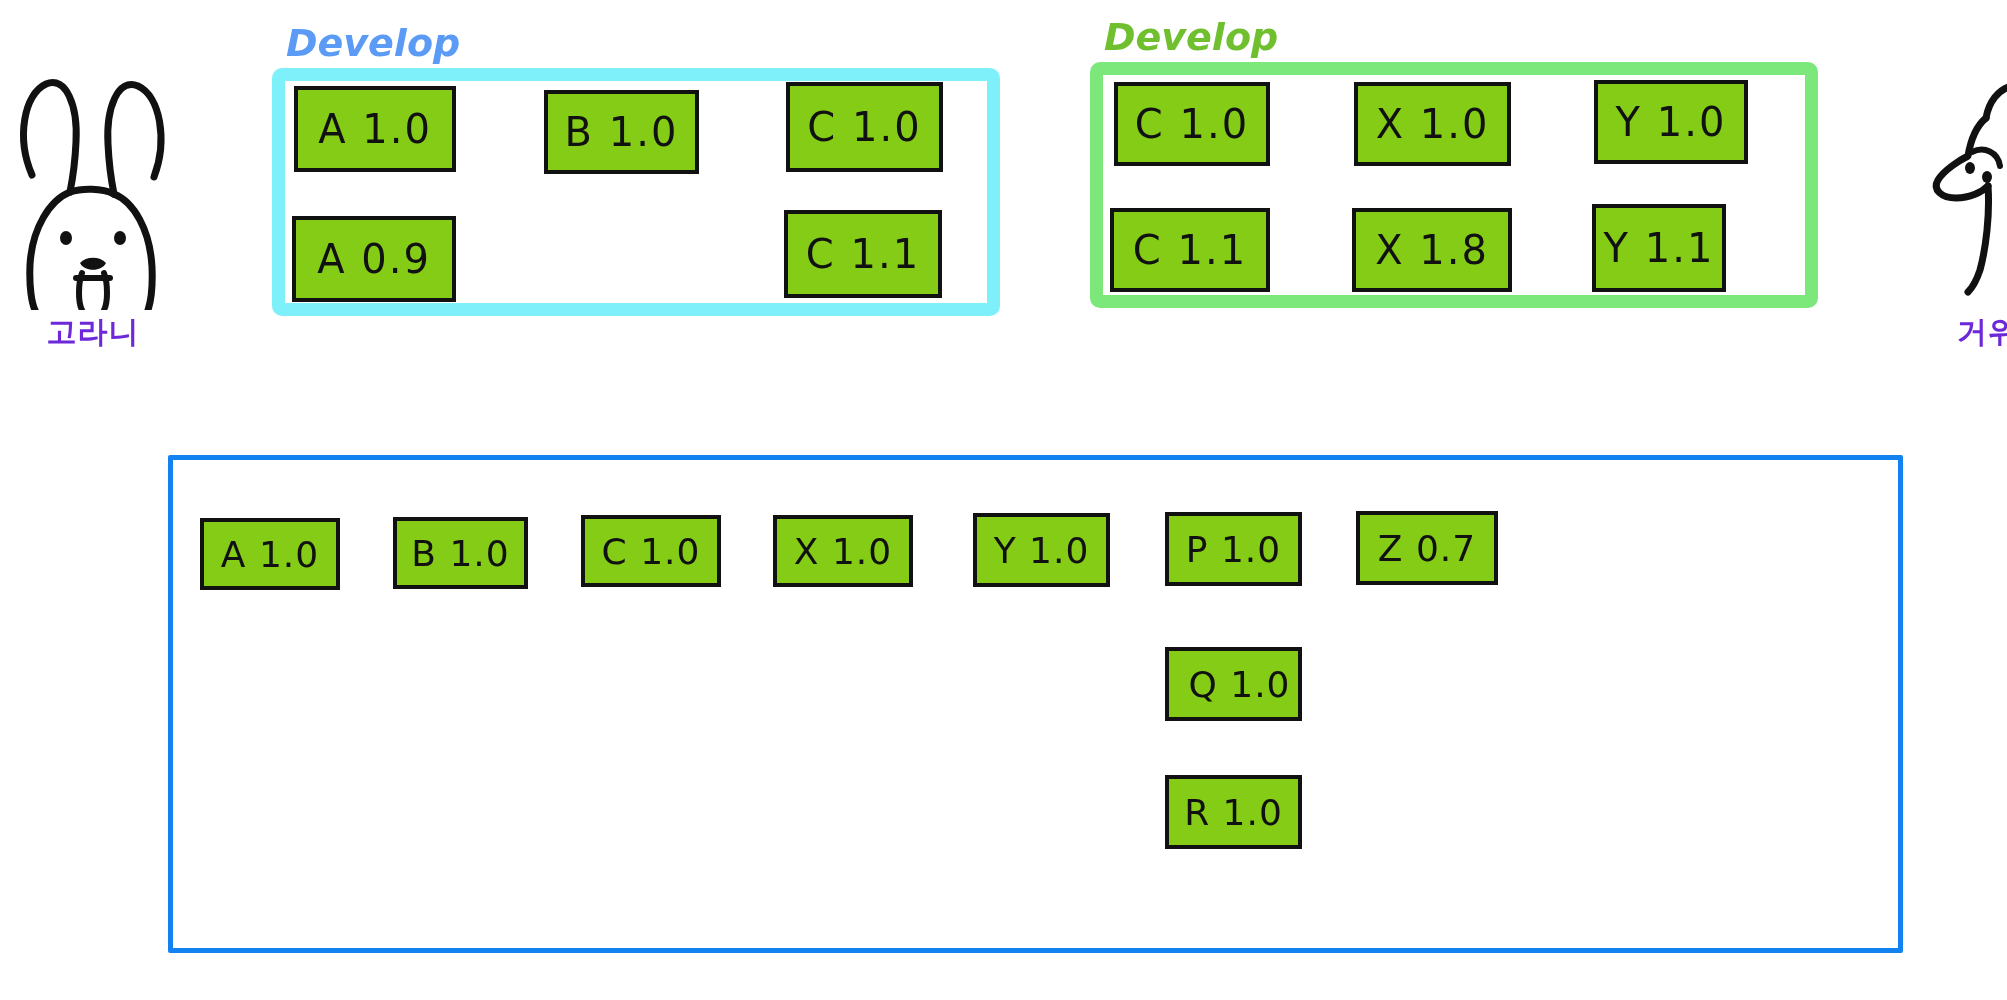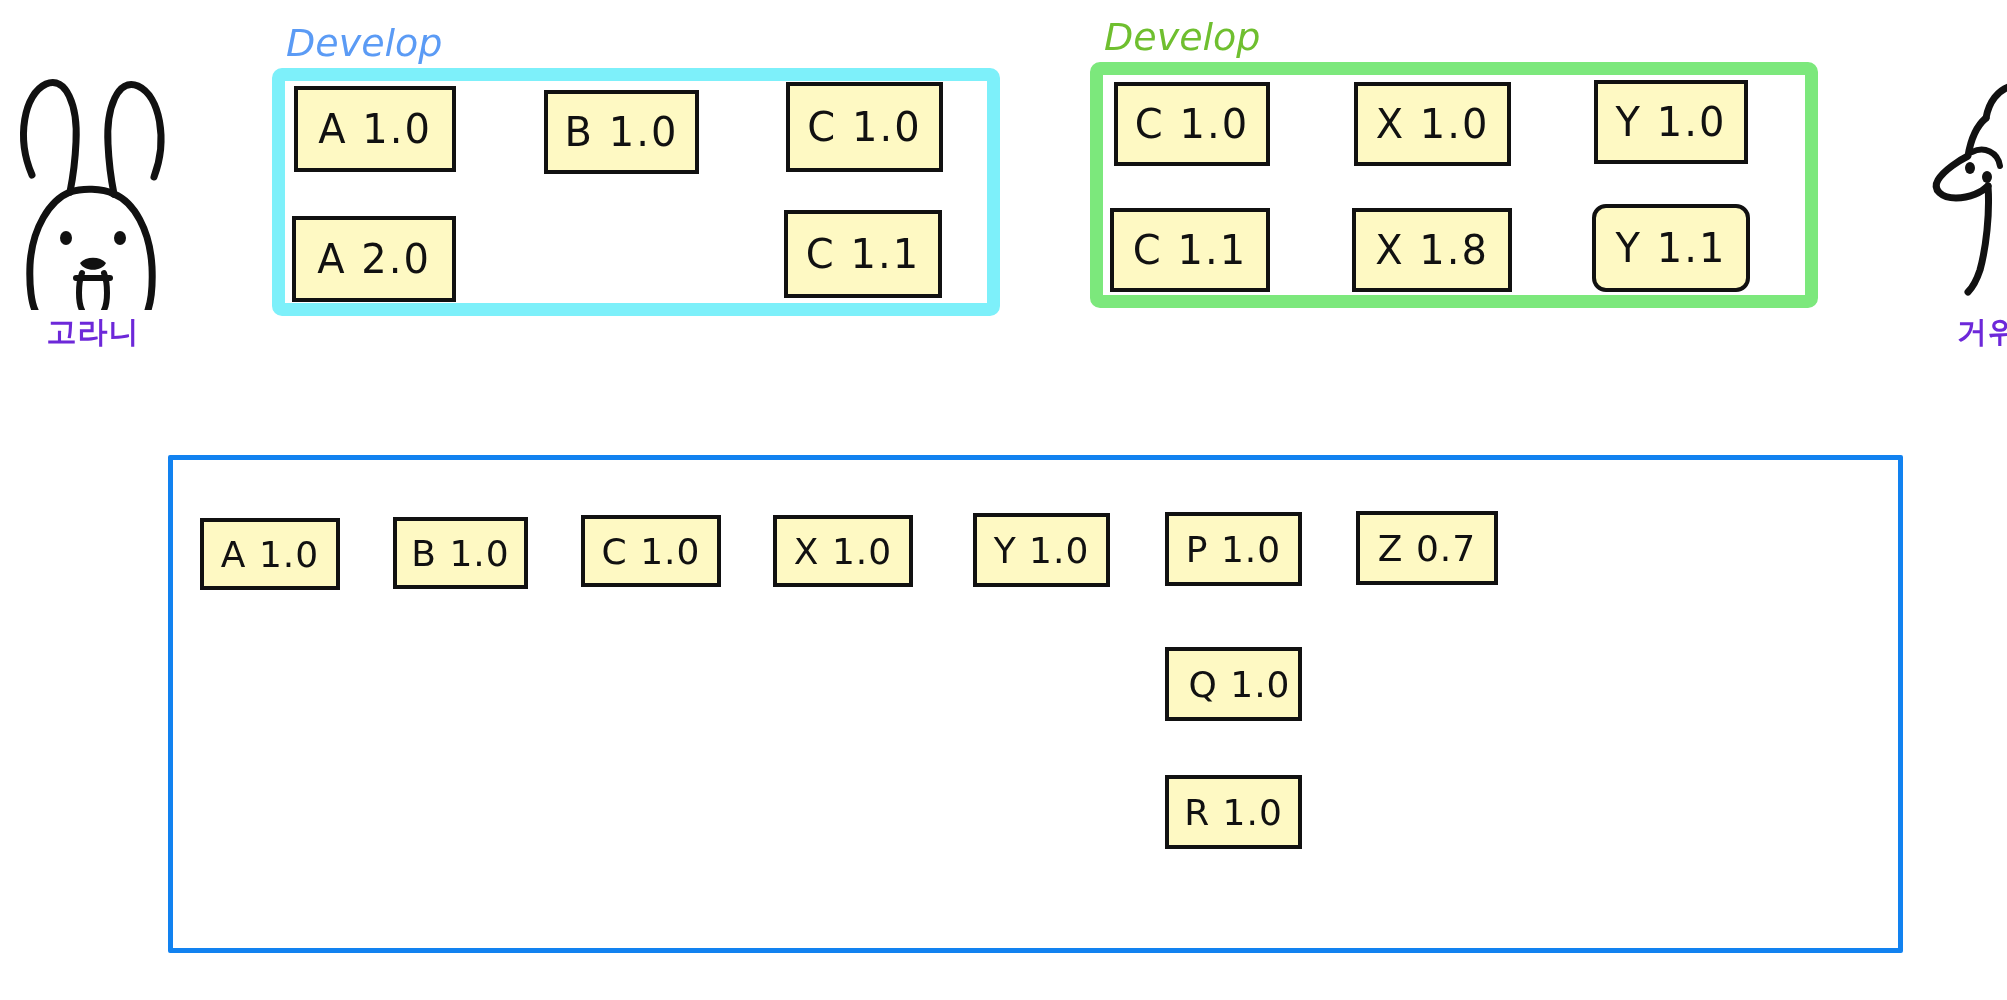--- a/index.html
+++ b/index.html
@@ -39,21 +39,21 @@
   
   .env-group {
     position: absolute;
   }
   .env-title {
     position: absolute;
     top: -44px;
     left: 14px;
     font-family: "DejaVu Sans", sans-serif;
     font-size: 38px;
-    font-weight: 400;
+    font-weight: 700;
     font-style: italic;
     letter-spacing: 0px;
     white-space: nowrap;
     line-height: 1;
   }
   .env-frame {
     position: absolute;
     inset: 0;
     border-style: solid;
     border-width: 13px;
@@ -65,21 +65,21 @@
     position: absolute;
     inset: 0;
     box-sizing: border-box;
   }
 
   
   .pkg {
     position: absolute;
     box-sizing: border-box;
     border: 4px solid #111111;
-    background: #fef9c3;
+    background: #84cc16;
     display: flex;
     align-items: center;
     justify-content: center;
     font-family: "DejaVu Sans", sans-serif;
     font-size: 40px;
     font-weight: 400;
     color: #111111;
     letter-spacing: 2px;
     white-space: nowrap;
   }
@@ -157,35 +157,35 @@
   <div class="animal-label">거위</div>
 </div>
 
 <div class="env-group" id="group-cyan" style="left:272px; top:68px; width:728px; height:248px;">
   <div class="env-title" style="color:#5B9BF5;">Develop</div>
   <div class="env-frame" style="border-color:#7DF0FA;"></div>
   <div class="env-inner">
     <div class="pkg" style="left:22px; top:18px; width:162px; height:86px;">A 1.0</div>
     <div class="pkg" style="left:272px; top:22px; width:155px; height:84px;">B 1.0</div>
     <div class="pkg" style="left:514px; top:14px; width:157px; height:90px;">C 1.0</div>
-    <div class="pkg" style="left:20px; top:148px; width:164px; height:86px;">A 2.0</div>
+    <div class="pkg" style="left:20px; top:148px; width:164px; height:86px;">A 0.9</div>
     <div class="pkg" style="left:512px; top:142px; width:158px; height:88px;">C 1.1</div>
   </div>
 </div>
 
 <div class="env-group" id="group-green" style="left:1090px; top:62px; width:728px; height:246px;">
   <div class="env-title" style="color:#6FBF2F;">Develop</div>
   <div class="env-frame" style="border-color:#7CE87C;"></div>
   <div class="env-inner">
     <div class="pkg" style="left:24px; top:20px; width:156px; height:84px;">C 1.0</div>
     <div class="pkg" style="left:264px; top:20px; width:157px; height:84px;">X 1.0</div>
     <div class="pkg" style="left:504px; top:18px; width:154px; height:84px;">Y 1.0</div>
     <div class="pkg" style="left:20px; top:146px; width:160px; height:84px;">C 1.1</div>
     <div class="pkg" style="left:262px; top:146px; width:160px; height:84px;">X 1.8</div>
-    <div class="pkg" style="left:502px; top:142px; width:158px; height:88px;border-radius:14px;">Y 1.1</div>
+    <div class="pkg" style="left:502px; top:142px; width:134px; height:88px;">Y 1.1</div>
   </div>
 </div>
 
 <div class="env-group" id="prod-group">
   <div class="env-frame" style="border-color:#1282F0;"></div>
   <div class="env-inner">
 
     <div class="pkg small" style="left:32px; top:63px; width:140px; height:72px;">A 1.0</div>
     <div class="pkg small" style="left:225px; top:62px; width:135px; height:72px;">B 1.0</div>
     <div class="pkg small" style="left:413px; top:60px; width:140px; height:72px;">C 1.0</div>

